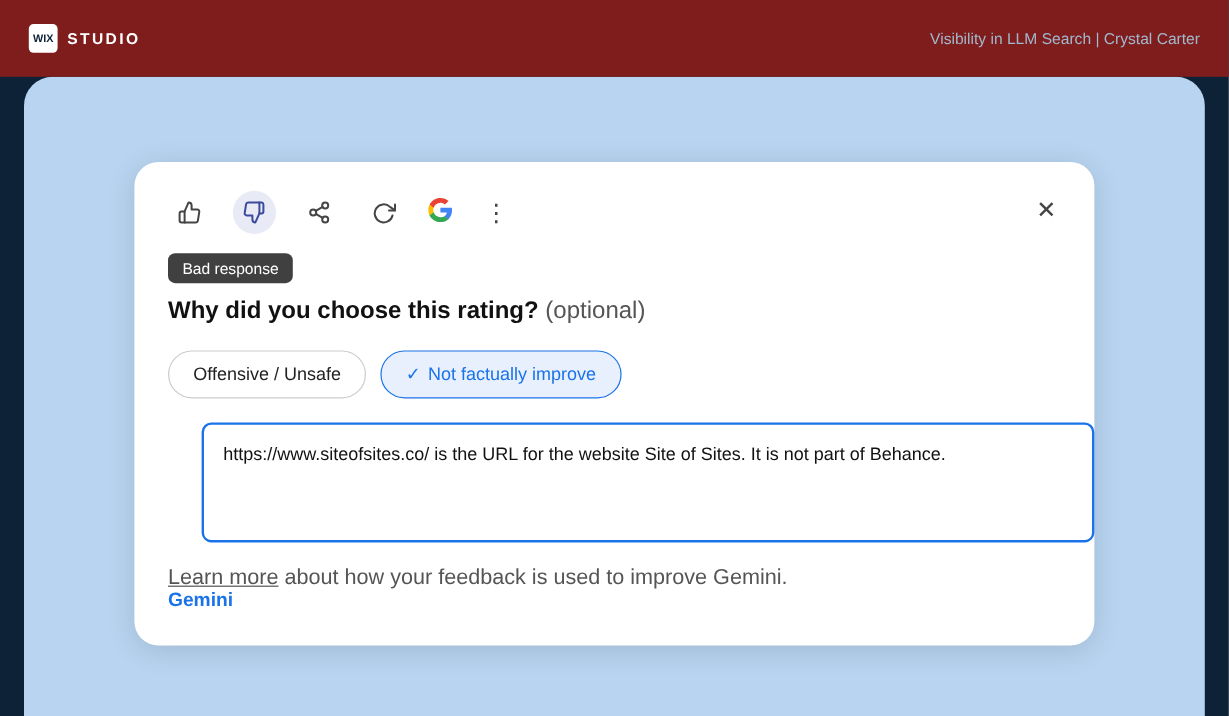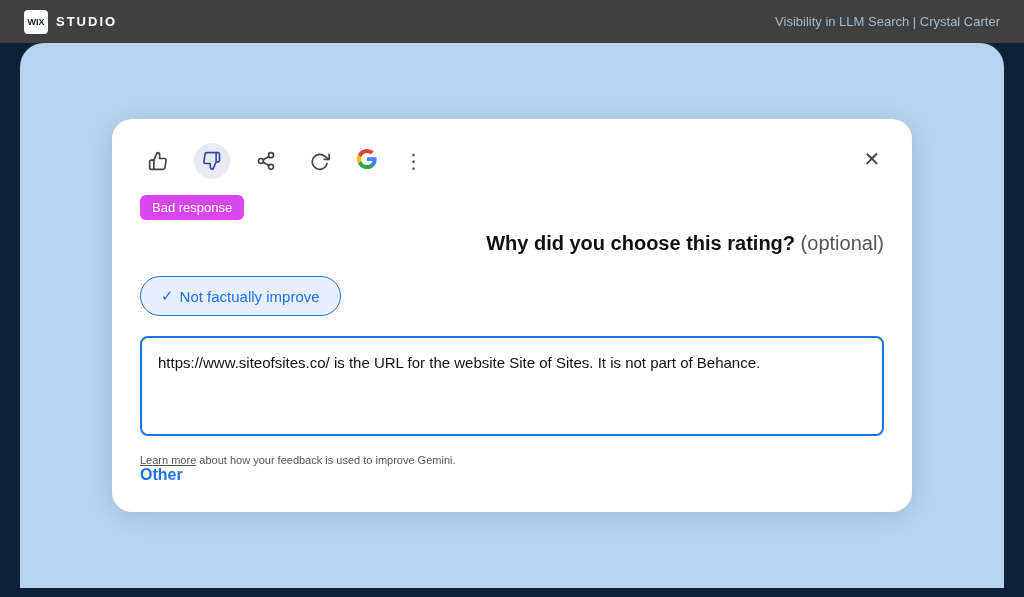--- a/index.html
+++ b/index.html
@@ -8,22 +8,22 @@
       width: 1024px;
       height: 597px;
       overflow: hidden;
       font-family: 'Segoe UI', Arial, sans-serif;
       background: #0d2137;
       position: relative;
     }
 
     
     .header {
-      background: #404040;
-      height: 43px;
+      background: #7f1d1d;
+      height: 64px;
       display: flex;
       align-items: center;
       justify-content: space-between;
       padding: 0 24px;
       position: relative;
       z-index: 10;
     }
 
     .header-logo {
       display: flex;
@@ -105,38 +105,37 @@
       height: 36px;
     }
 
     .icon-btn.active {
       background: #e8eaf6;
       color: #3c4a9e;
     }
 
     
     .bad-response-badge {
-      background: #d946ef;
+      background: #404040;
       color: white;
       border-radius: 6px;
       padding: 5px 12px;
       font-size: 13px;
       font-weight: 500;
       display: inline-block;
       margin-bottom: 10px;
     }
 
     
     .question-text {
       font-size: 20px;
       font-weight: 600;
       color: #111;
       margin-bottom: 20px;
       line-height: 1.3;
-      text-align: right;
     }
 
     .question-text .optional {
       font-weight: 400;
       color: #555;
     }
 
     
     .close-btn {
       position: absolute;
@@ -194,25 +193,26 @@
       border-radius: 8px;
       padding: 14px 16px;
       font-size: 15px;
       line-height: 1.5;
       color: #111;
       resize: none;
       height: 100px;
       font-family: inherit;
       outline: none;
       margin-bottom: 14px;
+      margin-left: 28px;
     }
 
     
     .learn-more-text {
-      font-size: 11px;
+      font-size: 18px;
       color: #555;
     }
 
     .learn-more-text a {
       color: #555;
       text-decoration: underline;
       cursor: pointer;
     }
 
     
@@ -309,31 +309,34 @@
       <span class="optional"> <span>(optional)</span></span>
     </div>
 
     
     <button class="close-btn" title="Close">
       <span>✕</span>
     </button>
 
     
     <div class="options-row">
+      <button class="option-chip">
+        <span>Offensive / Unsafe</span>
+      </button>
       <button class="option-chip selected">
         <span class="checkmark">✓</span>
         <span>Not factually improve</span>
       </button>
     </div>
 
     
     <textarea class="feedback-textarea" value="https://www.siteofsites.co/ is the URL for the website Site of Sites. It is not part of Behance." style="">https://www.siteofsites.co/ is the URL for the website Site of Sites. It is not part of Behance.</textarea>
 
     
     <div class="learn-more-text">
       <a href="#">Learn more</a><span> about how your feedback is used to improve Gemini.</span>
     </div>
 
     
-    <button class="submit-btn">Other</button>
+    <button class="submit-btn">Gemini</button>
 
   </div>
 </div>
 
 </body></html>

